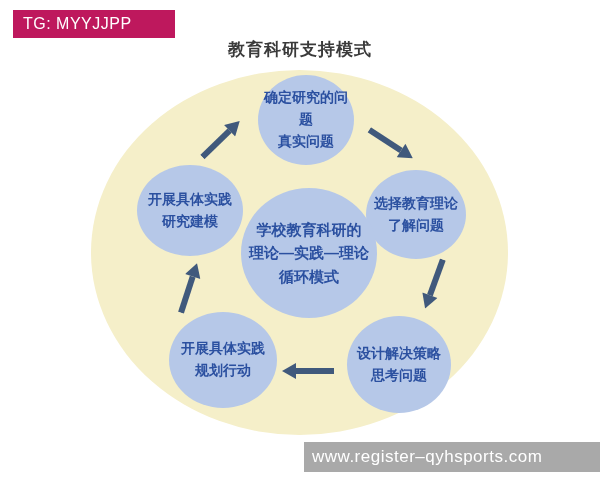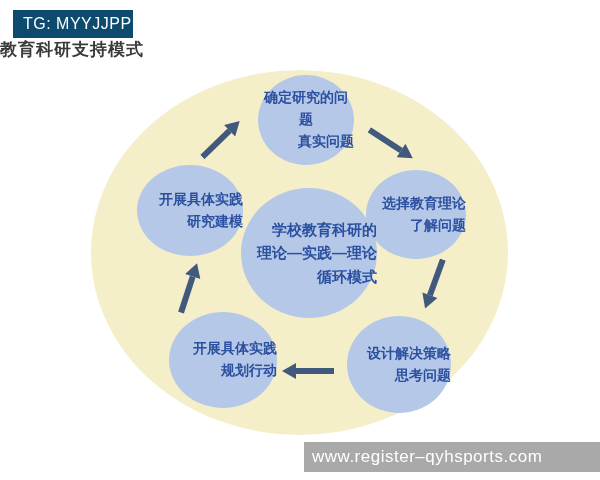--- a/index.html
+++ b/index.html
@@ -7,33 +7,33 @@
     position: relative;
     width: 600px;
     height: 480px;
     background: #ffffff;
     overflow: hidden;
     font-family: "Liberation Sans", sans-serif;
   }
   .badge {
     position: absolute;
     left: 13px; top: 10px;
-    width: 120px; height: 28px;
-    background: #0c4a6e;
+    width: 162px; height: 28px;
+    background: #be185d;
     color: #ffffff;
     font-size: 16px;
     line-height: 28px;
     padding-left: 10px;
     box-sizing: border-box;
     letter-spacing: 0.5px;
   }
   .title {
     position: absolute;
     left: 0; right: 0; top: 38px;
-    text-align: left;
+    text-align: center;
     font-family: "DejaVu Serif", "Liberation Serif", serif;
     font-weight: bold;
     font-size: 17px;
     color: #3a3a3a;
     letter-spacing: 1px;
   }
   .big-ellipse {
     position: absolute;
     left: 91px; top: 70px;
     width: 417px; height: 365px;
@@ -43,21 +43,21 @@
   .node {
     position: absolute;
     border-radius: 50%;
     background: #b6c8e8;
     color: #2b50a0;
     font-weight: bold;
     font-size: 14px;
     line-height: 1.55;
     display: flex;
     flex-direction: column;
-    align-items: flex-end;
+    align-items: center;
     justify-content: center;
     text-align: center;
   }
   .node-top          { left: 258px; top:  75px; width:  96px; height:  90px; }
   .node-left         { left: 137px; top: 165px; width: 106px; height:  91px; }
   .node-right        { left: 366px; top: 170px; width: 100px; height:  89px; }
   .node-center       { left: 241px; top: 188px; width: 136px; height: 130px; font-size: 15px; }
   .node-bottom-left  { left: 169px; top: 312px; width: 108px; height:  96px; }
   .node-bottom-right { left: 347px; top: 316px; width: 104px; height:  97px; }
   .arrow {

